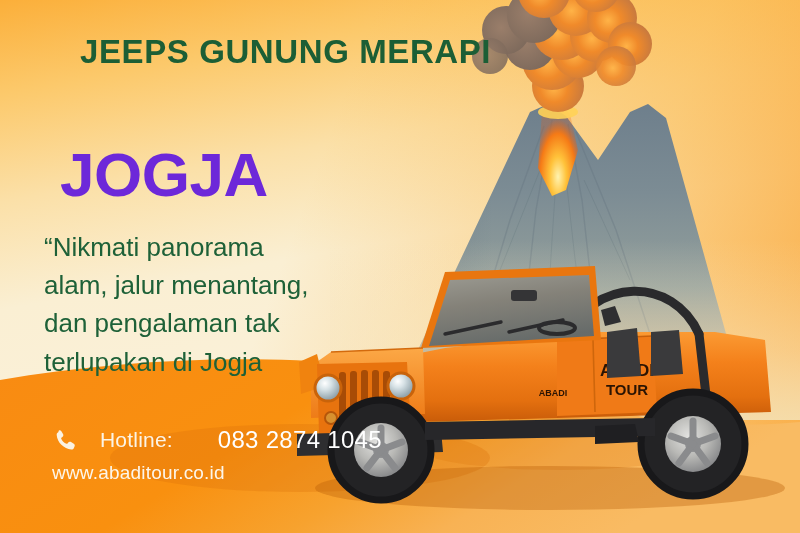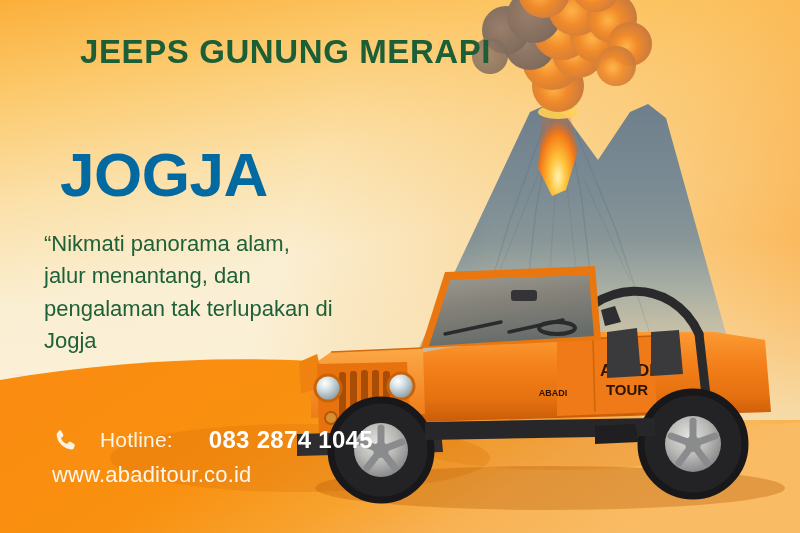--- a/index.html
+++ b/index.html
@@ -25,32 +25,32 @@
 
   
   .txt{position:absolute;left:0;top:0;width:708px;height:533px;}
   .kicker{position:absolute;left:80px;top:33px;
     font-size:33px;font-weight:700;letter-spacing:.6px;color:#1C5E35;
     white-space:nowrap;}
   .h1{position:absolute;left:52px;top:82px;
     font-size:62px;font-weight:700;letter-spacing:-.5px;line-height:.98;color:#1C5E35;
     white-space:nowrap;}
   .h2{position:absolute;left:60px;top:145px;
-    font-size:62px;font-weight:700;letter-spacing:-.5px;line-height:.98;color:#0369a1;
+    font-size:62px;font-weight:700;letter-spacing:-.5px;line-height:.98;color:#6d28d9;
     white-space:nowrap;}
   .quote{position:absolute;left:44px;top:228px;width:290px;
-    font-size:22px;font-weight:400;line-height:1.47;color:#1E6138;}
+    font-size:26px;font-weight:400;line-height:1.47;color:#1E6138;}
 
   
   .contact{position:absolute;left:52px;top:424px;width:360px;color:#FBF2E2;}
   .hot-row{display:flex;align-items:center;gap:23px;height:32px;}
   .phone-ico{width:25px;height:25px;flex:none;}
   .hot-label{font-size:21px;font-weight:400;color:#FCF4E6;letter-spacing:.2px;}
-  .hot-num{font-size:24px;font-weight:700;color:#FFFFFF;letter-spacing:.3px;margin-left:13px;}
-  .site{margin-top:6px;font-size:22px;font-weight:400;color:#FDF6EA;letter-spacing:.2px;}
+  .hot-num{font-size:24px;font-weight:400;color:#FFFFFF;letter-spacing:.3px;margin-left:22px;}
+  .site{margin-top:6px;font-size:19px;font-weight:400;color:#FDF6EA;letter-spacing:.2px;}
 
   
   .jeep{position:absolute;left:295px;top:236px;width:505px;height:278px;}
   .jeep svg{display:block;width:100%;height:100%;overflow:visible;}
   .doortxt{font-family:"Liberation Sans",sans-serif;font-weight:700;fill:#2B1403;}
 </style>
 </head>
 <body>
 
 <div id="poster">

